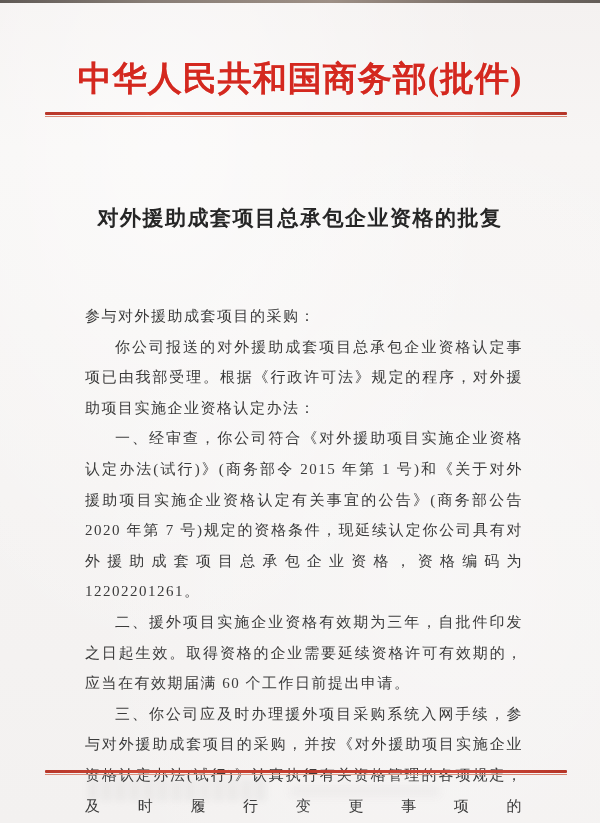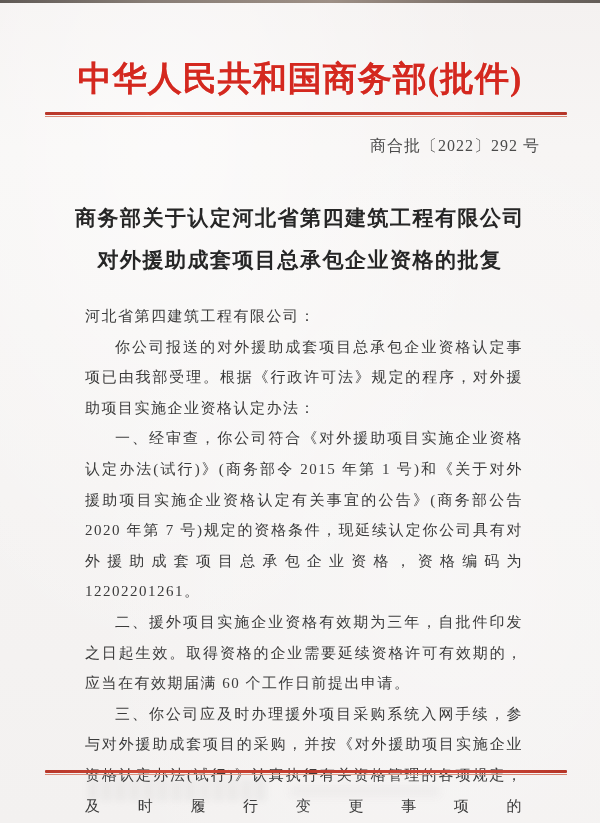--- a/index.html
+++ b/index.html
@@ -92,29 +92,27 @@
 
   <div class="scan-edge-top"></div>
 
   <div class="ministry-title">中华人民共和国商务部(批件)</div>
 
   <div class="rule header-rule">
     <div class="thick"></div>
     <div class="thin"></div>
   </div>
 
-  <div class="doc-number">商合批〔2022〕292 号</div>
 
   <div class="doc-title">
-    <div>商务部关于认定河北省第四建筑工程有限公司</div>
     <div>对外援助成套项目总承包企业资格的批复</div>
   </div>
 
   <div class="letter-body">
-    <p>河北省第四建筑工程有限公司：</p>
+    <p>参与对外援助成套项目的采购：</p>
     <p class="indent">你公司报送的对外援助成套项目总承包企业资格认定事项已由我部受理。根据《行政许可法》规定的程序，对外援助项目实施企业资格认定办法：</p>
     <p class="indent">一、经审查，你公司符合《对外援助项目实施企业资格认定办法(试行)》(商务部令 2015 年第 1 号)和《关于对外援助项目实施企业资格认定有关事宜的公告》(商务部公告 2020 年第 7 号)规定的资格条件，现延续认定你公司具有对外援助成套项目总承包企业资格，资格编码为 12202201261。</p>
     <p class="indent">二、援外项目实施企业资格有效期为三年，自批件印发之日起生效。取得资格的企业需要延续资格许可有效期的，应当在有效期届满 60 个工作日前提出申请。</p>
     <p class="indent cut">三、你公司应及时办理援外项目采购系统入网手续，参与对外援助成套项目的采购，并按《对外援助项目实施企业资格认定办法(试行)》认真执行有关资格管理的各项规定，及时履行变更事项的</p>
   </div>
 
   <div class="rule footer-rule">
     <div class="thick"></div>
     <div class="thin"></div>
   </div>

